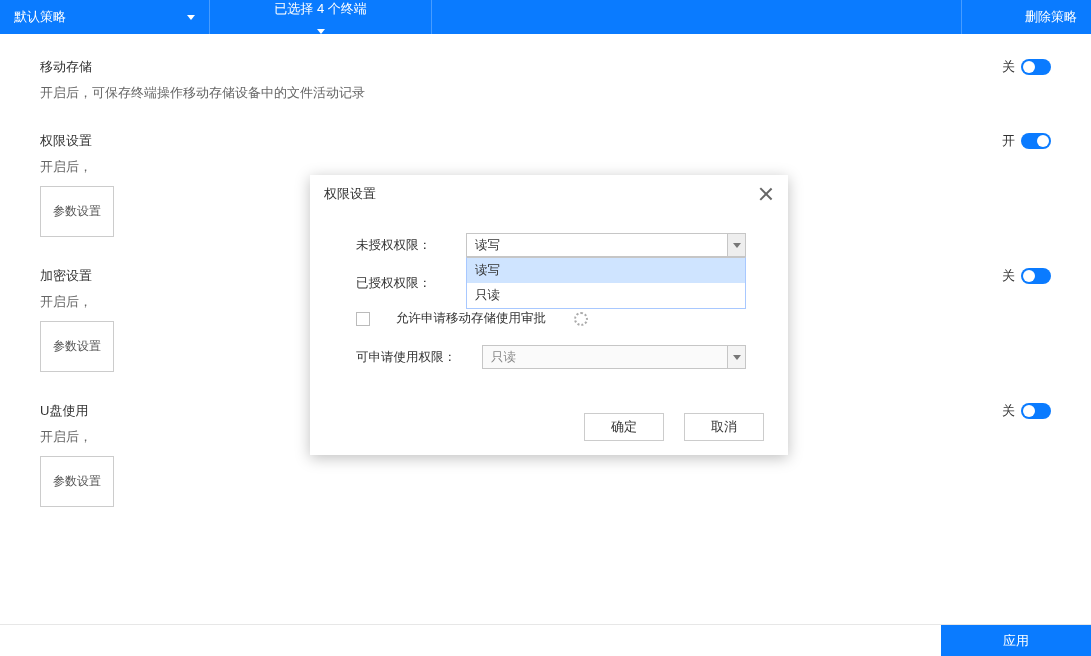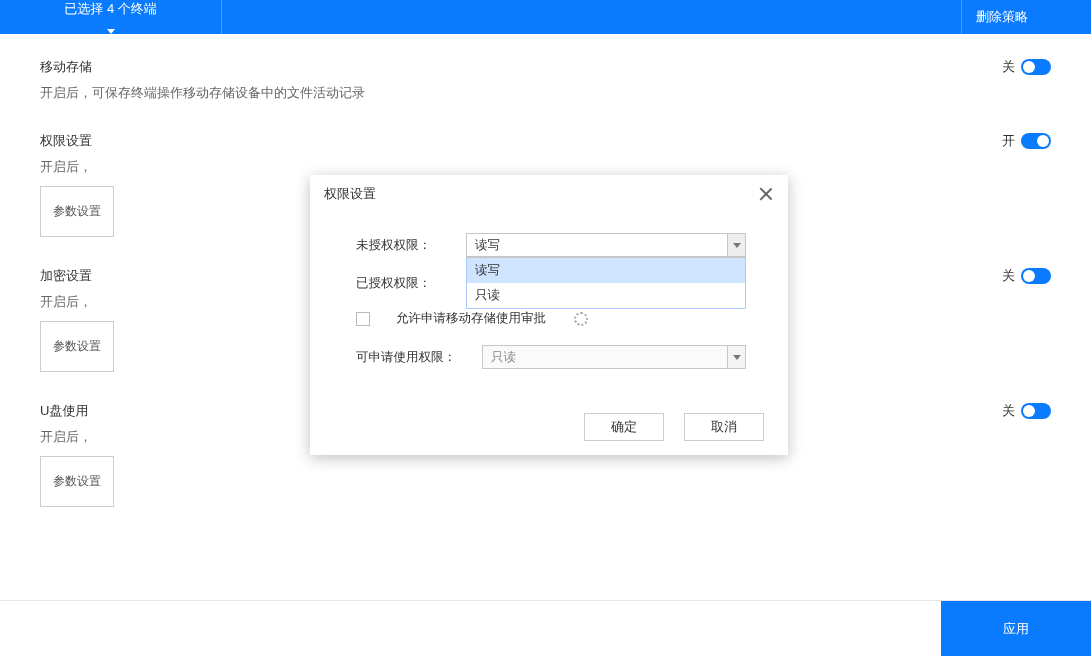--- a/index.html
+++ b/index.html
@@ -32,21 +32,21 @@
     border-right: 1px solid rgba(255,255,255,0.25);
     height: 100%;
   }
   .topbar .policy-sel { width: 210px; }
   .topbar .term-sel   { width: 222px; flex-direction: column; }
   .topbar .spacer     { flex: 1; border-right: none; }
   .topbar .delete-policy {
     width: 130px;
     border-right: none;
     border-left: 1px solid rgba(255,255,255,0.25);
-    justify-content: flex-start;
+    justify-content: flex-end;
     cursor: pointer;
   }
   .chev { width: 0; height: 0; border-left:4px solid transparent; border-right:4px solid transparent; border-top:5px solid #fff; }
 
   
   .body {
     position: absolute;
     top: 34px; bottom: 0; left: 0; right: 0;
     display: flex;
   }
@@ -102,21 +102,21 @@
     content:""; position:absolute; top:2px; width:12px; height:12px;
     border-radius:50%; background:#fff;
   }
   .toggle.off::after  { left: 2px; }
   .toggle.on::after   { right: 2px; }
 
   
   .footer {
     position: absolute;
     bottom: 0; left: 0; right: 0;
-    height: 56px;
+    height: 32px;
     border-top: 1px solid #e7e7e7;
     display: flex;
     justify-content: flex-end;
   }
   .apply-btn {
     width: 150px; height: 100%;
     background: #0a7bff; color:#fff;
     display:flex; align-items:center; justify-content:center;
     font-size: 13px; cursor:pointer;
   }
@@ -188,20 +188,24 @@
   }
   .m-foot .btn {
     width:80px;height:28px;border:1px solid #ccc;background:#fff;
     display:flex;align-items:center;justify-content:center;font-size:13px;color:#333;cursor:pointer;
   }
 </style>
 </head>
 <body>
 
 <div class="topbar">
+  <div class="cell policy-sel">
+    <span>默认策略</span>
+    <span class="chev"></span>
+  </div>
   <div class="cell term-sel">
     <span>已选择 4 个终端</span>
     <span class="chev"></span>
   </div>
   <div class="cell spacer"></div>
   <div class="cell delete-policy">
     <span>删除策略</span>
   </div>
 </div>
 

